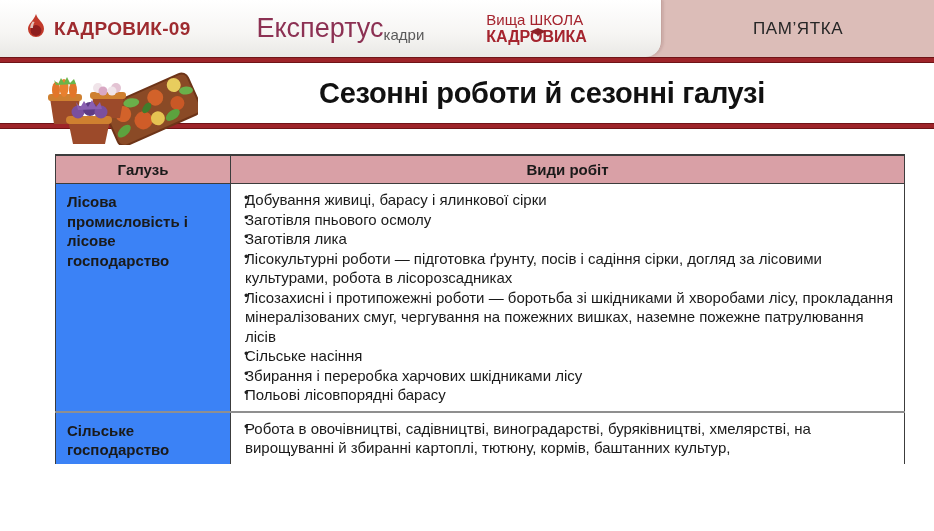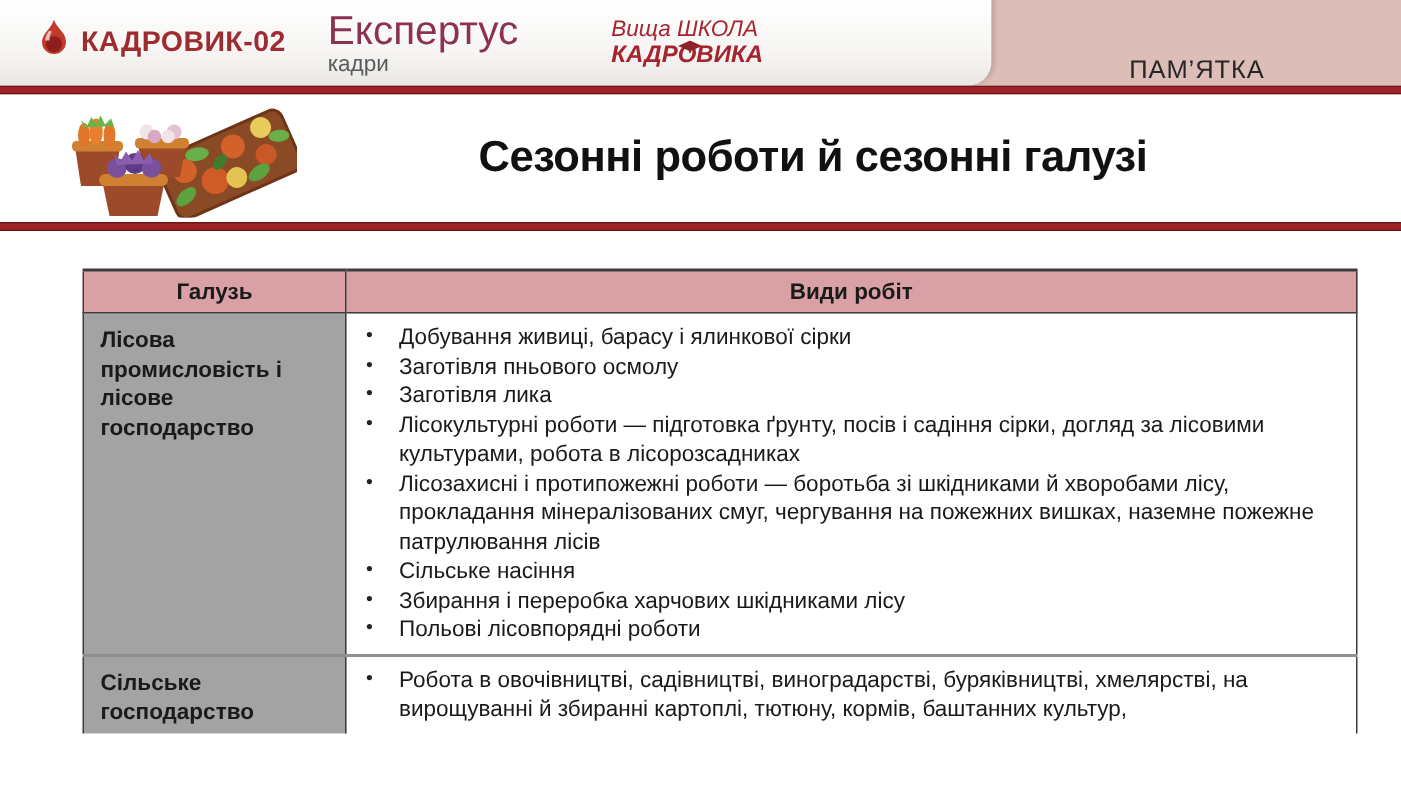--- a/index.html
+++ b/index.html
@@ -31,60 +31,59 @@
   .brand1 {
     display: flex; align-items: center;
     margin-left: 24px;
     gap: 6px;
   }
   .brand1-name {
     font-size: 19px; font-weight: bold;
     color: #9e2b2f; letter-spacing: 0.3px;
   }
   .brand2 {
-    margin-left: 28px;
-    display: flex; flex-direction: column; align-items: flex-start;
+    margin-left: 66px;
+    display: flex; flex-direction: row; align-items: flex-end;
   }
   .brand2-line1 { font-size: 27px; color: #8c3153; line-height: 1.05; }
   .brand2-line2 { font-size: 15px; color: #5a5a5a; }
   .brand3 {
     margin-left: 62px;
     color: #a5242e;
     line-height: 1.15;
-    font-style: italic;
   }
   .brand3-line1 { font-size: 15px; }
   .brand3-line2 { font-size: 16px; font-weight: bold; position: relative; display: inline-block; }
   .gradcap {
     position: absolute;
     left: 44px; top: -5px;
   }
   .tab {
     position: absolute;
     right: 0; top: 0; bottom: 0;
     width: 272px;
-    display: flex; align-items: flex-end; justify-content: center;
+    display: flex; align-items: center; justify-content: center;
     font-size: 17px;
     letter-spacing: 0.6px;
     color: #262626;
     margin-left: 48px;
   }
 
   
   .redbar {
     height: 6px;
     background: #9e2429;
     border-top: 1px solid #6f1417;
     border-bottom: 1px solid #6f1417;
   }
 
   
   .hero {
     position: relative;
-    height: 85px;
+    height: 60px;
     background: #ffffff;
   }
   .hero-illustration {
     position: absolute;
     left: 36px; top: 5px;
   }
   .hero-title-wrap {
     height: 100%;
     padding-left: 228px;
     padding-right: 78px;
@@ -112,35 +111,35 @@
     background: #d9a0a6;
     font-weight: bold;
     text-align: center;
     padding: 5px 20px;
     border-top: 2px solid #3c3c3c;
     border-bottom: 1px solid #3c3c3c;
   }
   .memo-table th, .memo-table td { border-left: 1px solid #3c3c3c; border-right: 1px solid #3c3c3c; }
   .memo-table tbody tr + tr td { border-top: 2px solid #8f8f8f; }
   .cell-industry {
-    background: #a3a3a3;
+    background: #3b82f6;
     font-weight: bold;
     vertical-align: top;
     padding: 8px 8px 2px 11px;
     line-height: 1.3;
   }
   .cell-works {
     background: #ffffff;
     vertical-align: top;
     padding: 6px 8px 6px 0;
   }
   .cell-works ul { list-style: none; }
   .cell-works li {
     position: relative;
-    padding-left: 35px;
+    padding-left: 14px;
     line-height: 1.3;
   }
   .cell-works li::before {
     content: "•";
     position: absolute;
     left: 13px;
     top: 0;
     font-size: 13px;
     color: #222222;
   }
@@ -152,21 +151,21 @@
   <div class="topbar-white">
 
     <div class="brand1">
       <span>
         <svg width="24" height="28" viewBox="0 0 24 28">
           <path d="M12 1 C13.5 7 20 9 20 16 A8 8 0 1 1 4 16 C4 10.5 10 7.5 12 1 Z" fill="#c23a2b"></path>
           <circle cx="12" cy="17.5" r="5.4" fill="#8e1e1e"></circle>
           <path d="M8.6 8.5 C7 11 6.2 12.8 6.2 15 L9 15 C9 12.5 9.6 10.6 10.6 9 Z" fill="#e8d9d4" opacity="0.85"></path>
         </svg>
       </span>
-      <span class="brand1-name">КАДРОВИК-02</span>
+      <span class="brand1-name">КАДРОВИК-09</span>
     </div>
 
     <div class="brand2">
       <span class="brand2-line1">Експертус</span>
       <span class="brand2-line2">кадри</span>
     </div>
 
     <div class="brand3">
       <div class="brand3-line1">Вища ШКОЛА</div>
       <div class="brand3-line2">
@@ -260,21 +259,21 @@
       <td class="cell-industry">Лісова промисловість і лісове господарство</td>
       <td class="cell-works">
         <ul>
           <li>Добування живиці, барасу і ялинкової сірки</li>
           <li>Заготівля пньового осмолу</li>
           <li>Заготівля лика</li>
           <li>Лісокультурні роботи — підготовка ґрунту, посів і садіння сірки, догляд за лісовими культурами, робота в лісорозсадниках</li>
           <li>Лісозахисні і протипожежні роботи — боротьба зі шкідниками й хворобами лісу, прокладання мінералізованих смуг, чергування на пожежних вишках, наземне пожежне патрулювання лісів</li>
           <li>Сільське насіння</li>
           <li>Збирання і переробка харчових шкідниками лісу</li>
-          <li>Польові лісовпорядні роботи</li>
+          <li>Польові лісовпорядні барасу</li>
         </ul>
       </td>
     </tr>
     <tr>
       <td class="cell-industry">Сільське господарство</td>
       <td class="cell-works">
         <ul>
           <li>Робота в овочівництві, садівництві, виноградарстві, буряківництві, хмелярстві, на вирощуванні й збиранні картоплі, тютюну, кормів, баштанних культур,</li>
         </ul>
       </td>

